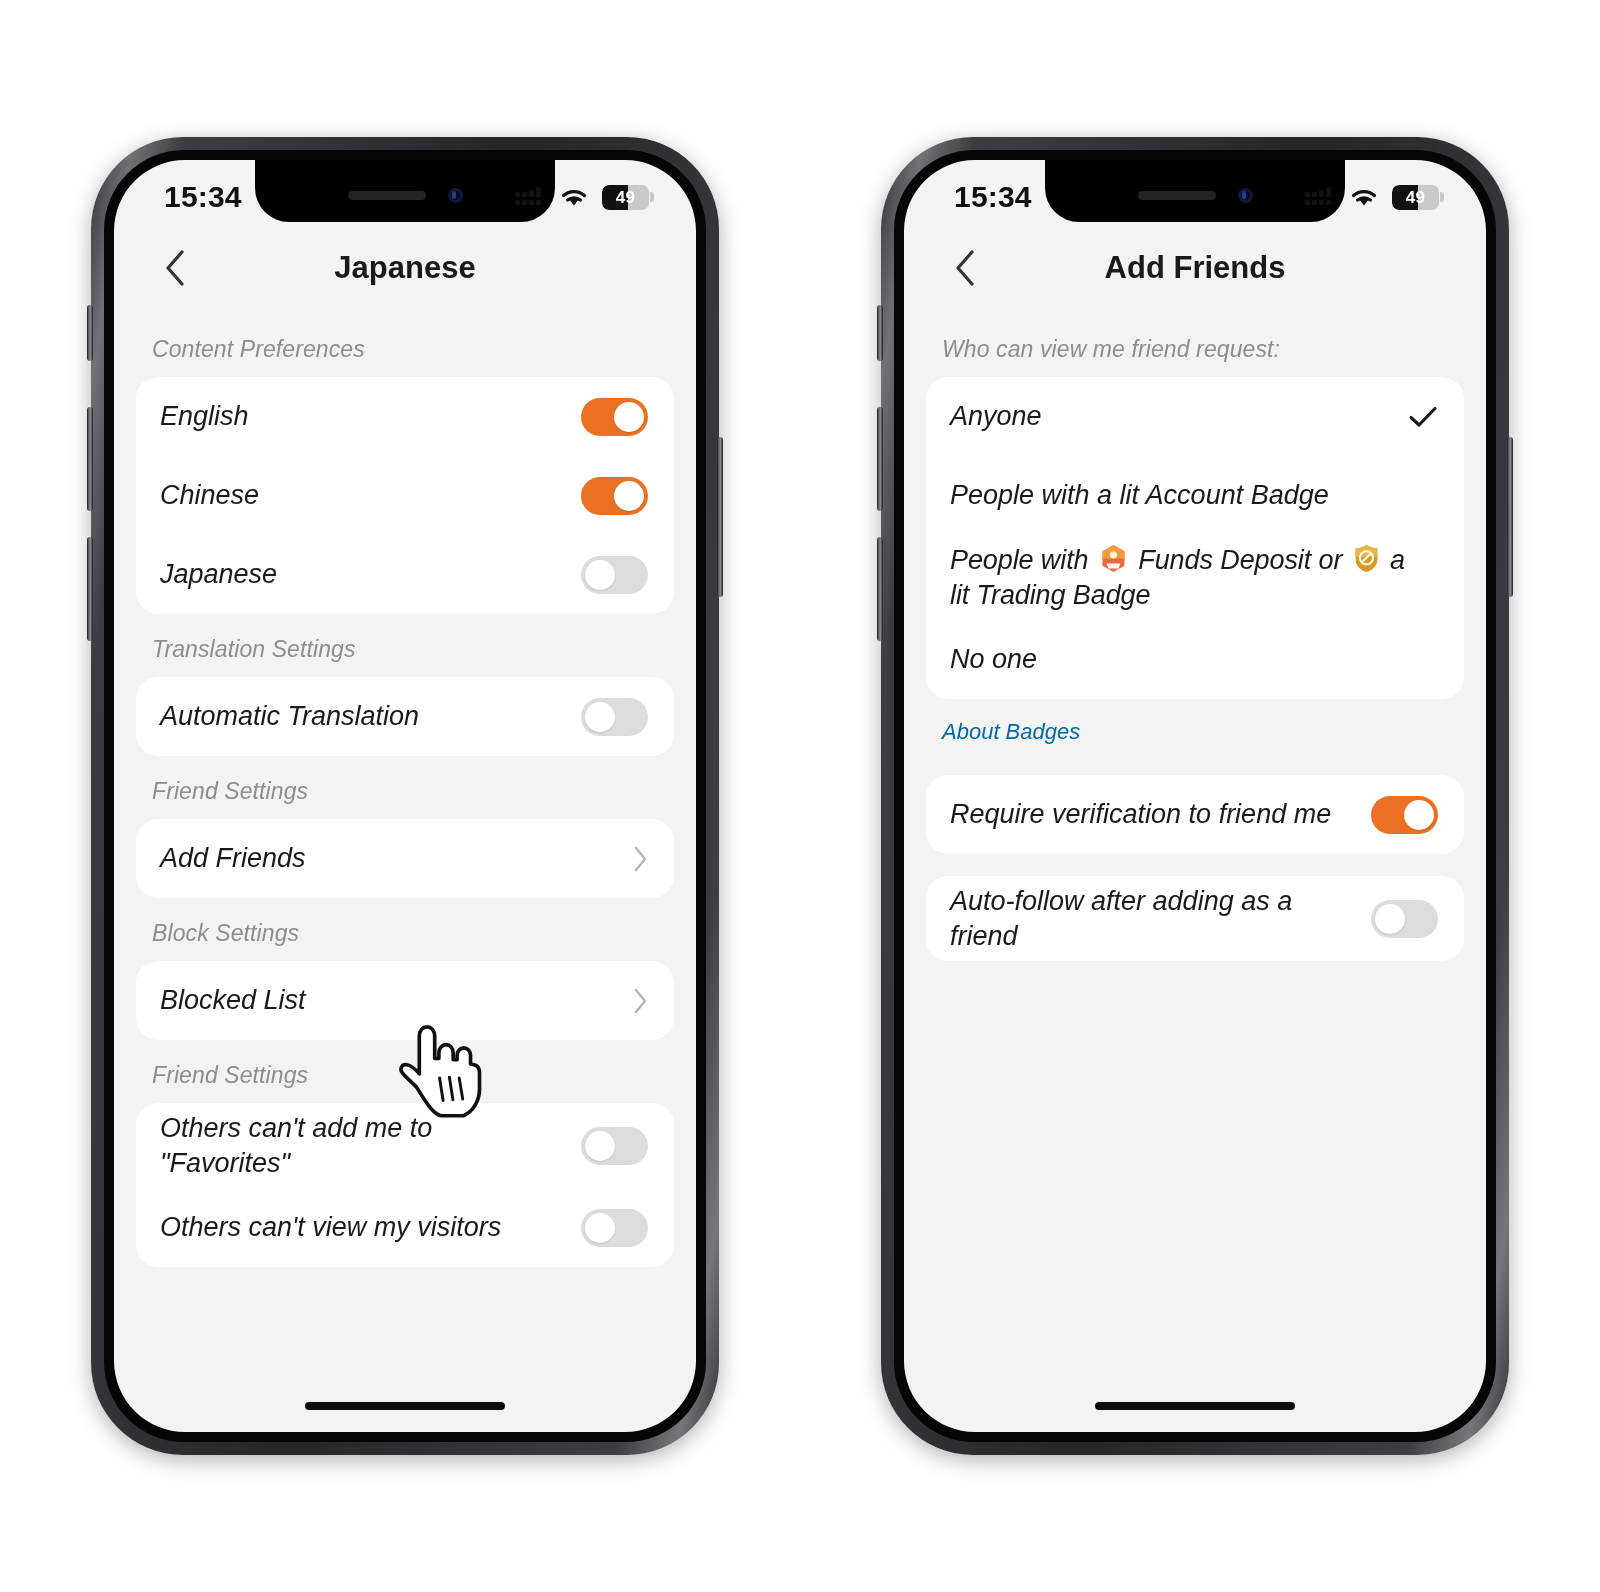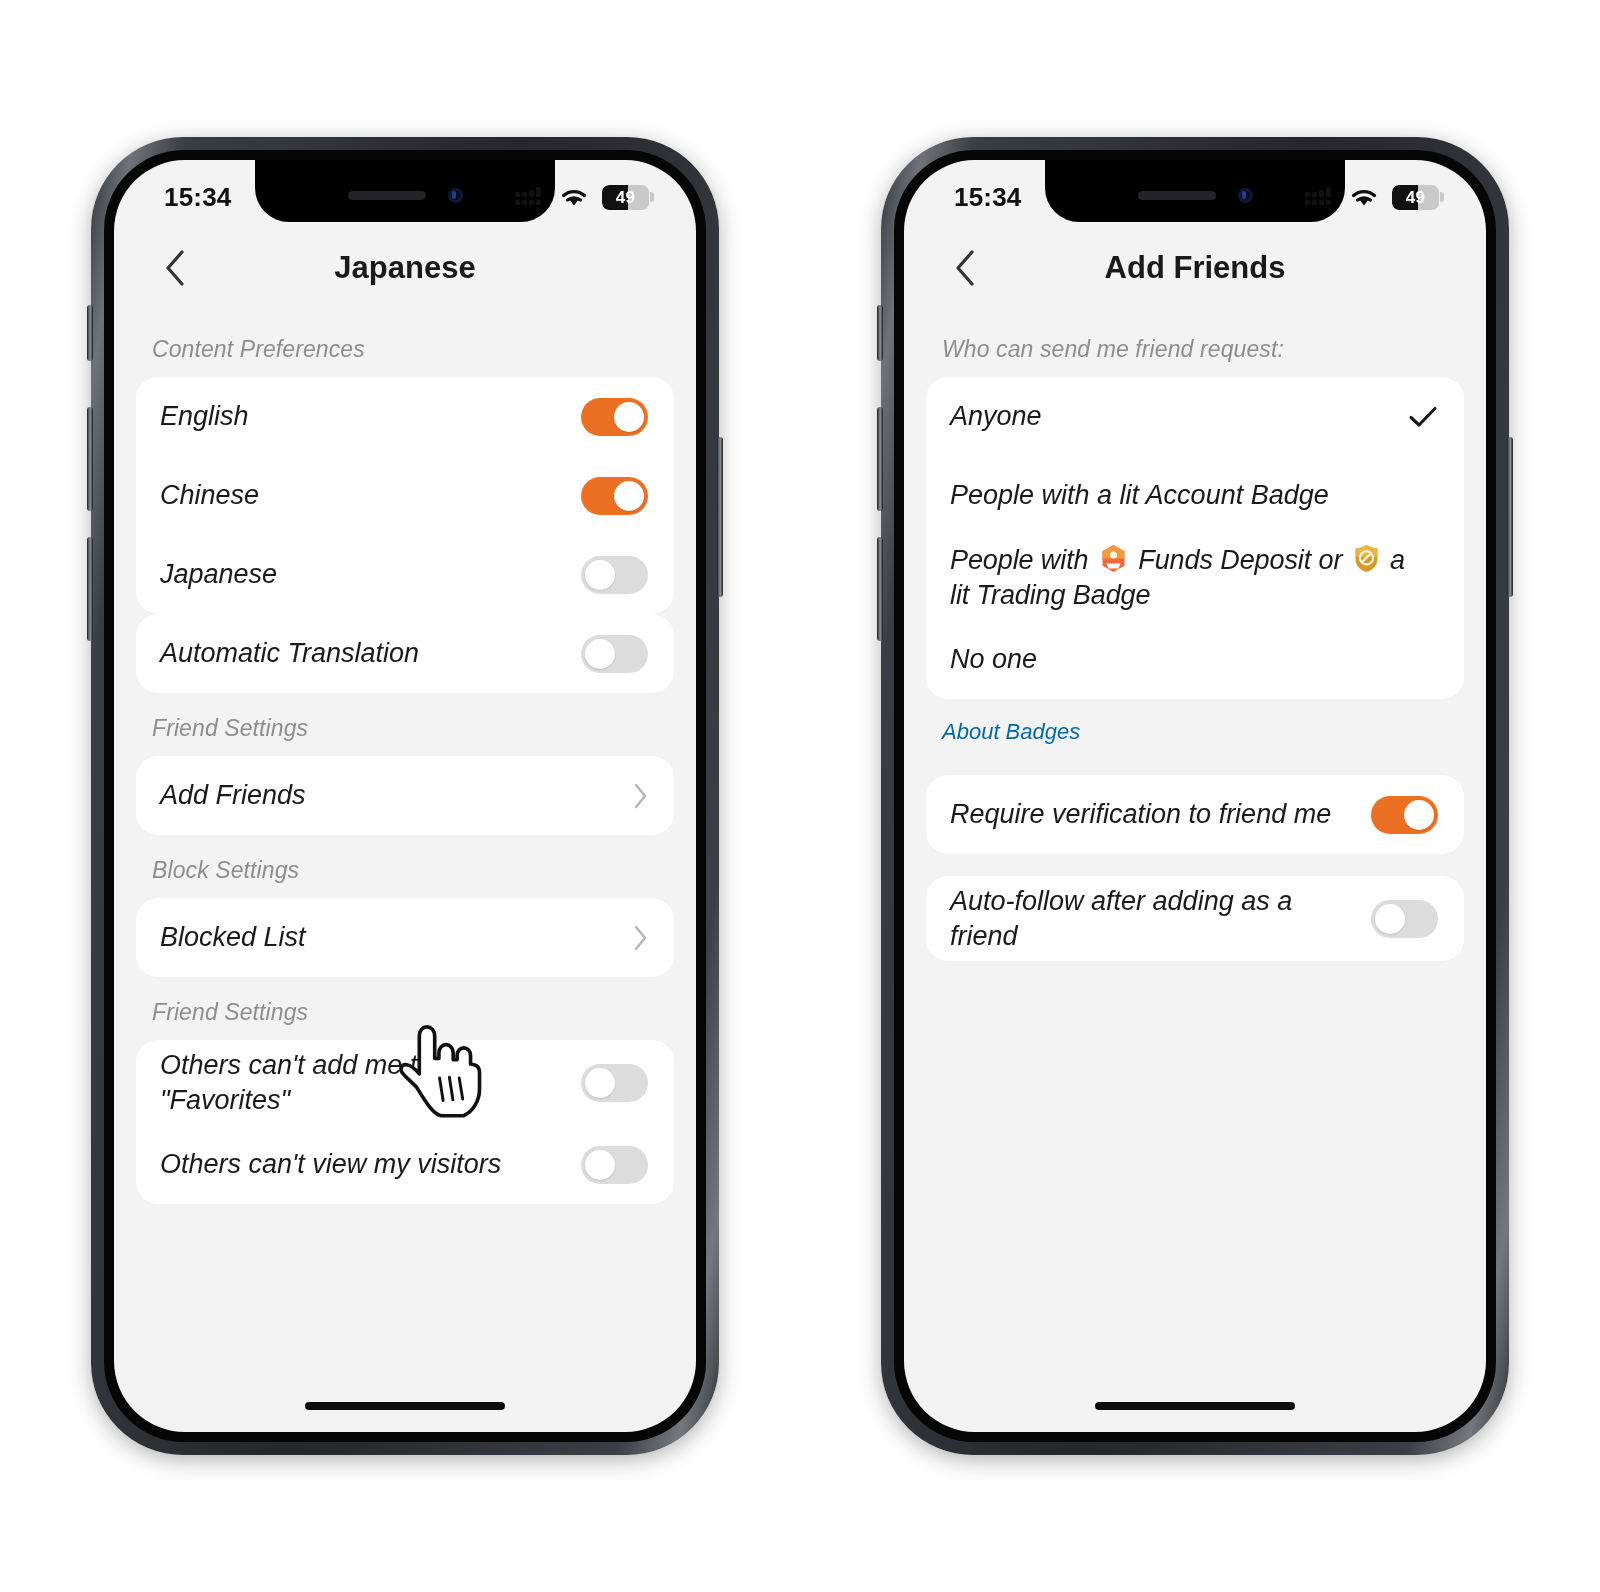--- a/index.html
+++ b/index.html
@@ -98,21 +98,21 @@
   .statusbar {
     position: relative;
     height: 62px;
     display: flex;
     align-items: center;
     justify-content: space-between;
     padding: 12px 42px 0 50px;
     z-index: 7;
   }
   .sb-time {
-    font-size: 26px;
+    font-size: 30px;
     font-weight: 700;
     color: #111;
     letter-spacing: .2px;
   }
   .sb-right {
     display: flex;
     align-items: center;
     gap: 13px;
     text-align: center;
   }
@@ -350,20 +350,21 @@
                 </div>
             </div>
             <div class="row">
               <span class="row-label">Japanese</span>
               <div class="toggle">
                   <span class="knob"></span>
                 </div>
             </div>
           </div>
 
+          <div class="section-label">Translation Settings</div>
           <div class="card">
             <div class="row">
               <span class="row-label">Automatic Translation</span>
               <div class="toggle">
                   <span class="knob"></span>
                 </div>
             </div>
           </div>
 
           <div class="section-label">Friend Settings</div>
@@ -463,21 +464,21 @@
           <div class="nav-back">
             <svg width="22" height="38" viewBox="0 0 22 38">
               <path d="M18 3 L4 19 L18 35" stroke="#333" stroke-width="3.2" fill="none" stroke-linecap="round" stroke-linejoin="round"></path>
             </svg>
           </div>
           <div class="nav-title">Add Friends</div>
         </div>
 
         <div class="content">
 
-          <div class="section-label">Who can send me friend request:</div>
+          <div class="section-label">Who can view me friend request:</div>
 
           <div class="card">
 
             <div class="row">
               <span class="row-label">Anyone</span>
               <svg class="check-mark" width="30" height="24" viewBox="0 0 30 24">
                 <path d="M3 12.5 L11 20 L27 3.5" stroke="#1a1a1a" stroke-width="3.1" fill="none" stroke-linecap="round" stroke-linejoin="round"></path>
               </svg>
             </div>
 

